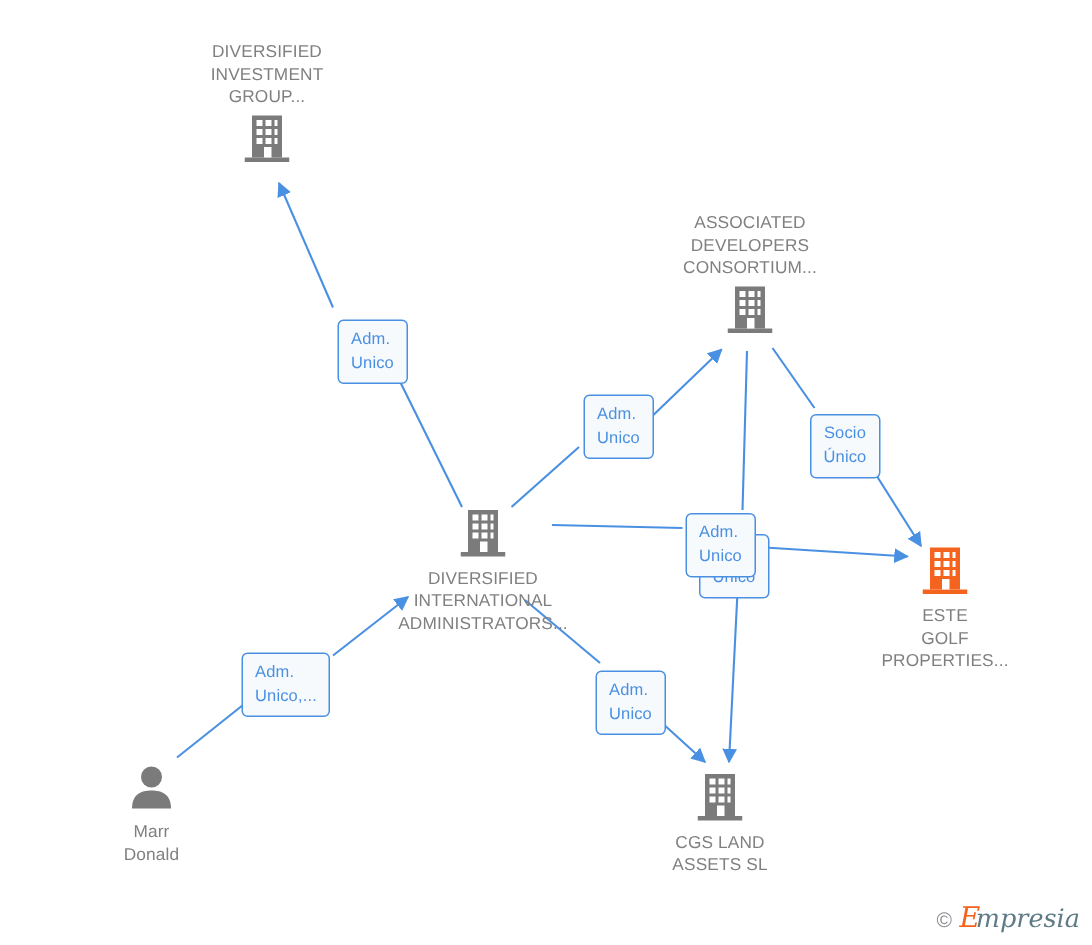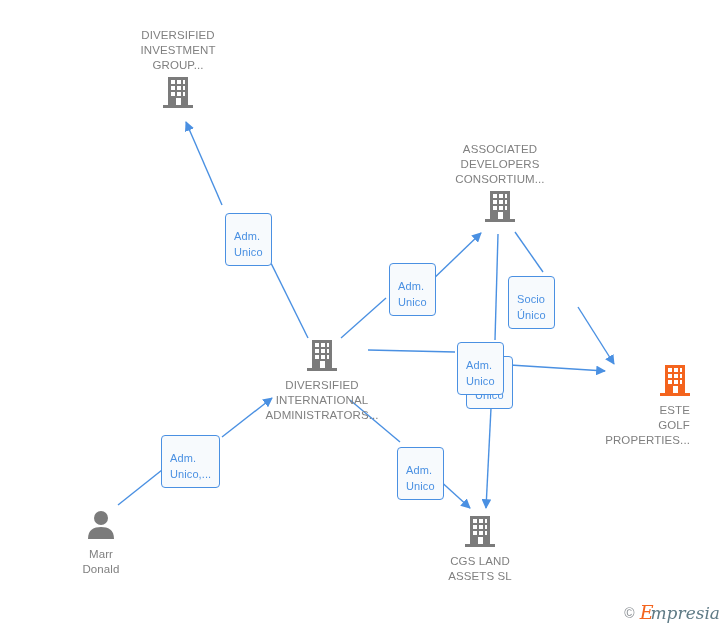--- a/index.html
+++ b/index.html
@@ -54,21 +54,21 @@
   }
   .edge-label {
     position: absolute;
     box-sizing: border-box;
     background: #f7fafd;
     border: 1.3px solid #4a90e2;
     border-radius: 4px;
     color: #4a90e2;
     font-size: 11px;
     line-height: 16px;
-    padding: 14px 8px 5px 8px;
+    padding: 4px 8px 5px 8px;
     text-align: left;
     white-space: pre-line;
     letter-spacing: 0.1px;
   }
   .watermark {
     position: absolute;
     right: 8px;
     bottom: 6px;
     font-size: 16px;
     line-height: 20px;
@@ -197,21 +197,21 @@
           <rect x="20" y="17" width="2" height="4"></rect>
           <rect x="13" y="23" width="5" height="7"></rect>
         </g>
       </svg>
     </span>
     <span class="label">DIVERSIFIED
 INTERNATIONAL
 ADMINISTRATORS...</span>
   </div>
 
-  <div class="node label-below" style="left:630px; top:363px;text-align:right;">
+  <div class="node label-below" style="left:630px; top:363px;">
     <span class="glyph">
       <svg width="30" height="34" viewBox="0 0 30 34" xmlns="http://www.w3.org/2000/svg">
         <rect x="5" y="2" width="20" height="28" fill="#f4641e"></rect>
         <rect x="0" y="30" width="30" height="3" fill="#f4641e"></rect>
         <g fill="#ffffff">
           <rect x="8" y="5" width="4" height="4"></rect>
           <rect x="14" y="5" width="4" height="4"></rect>
           <rect x="20" y="5" width="2" height="4"></rect>
           <rect x="8" y="11" width="4" height="4"></rect>
           <rect x="14" y="11" width="4" height="4"></rect>
@@ -261,21 +261,21 @@
     <span class="label">Marr
 Donald</span>
   </div>
 
   <div class="edge-label" style="left:225px; top:213px;">Adm.
 Unico</div>
 
   <div class="edge-label" style="left:389px; top:263px;">Adm.
 Unico</div>
 
-  <div class="edge-label" style="left:508px; top:276px;">Socio
+  <div class="edge-label" style="left:540px; top:276px;text-align:center;">Socio
 Único</div>
 
   <div class="edge-label" style="left:466px; top:356px;">Adm.
 Unico</div>
 
   <div class="edge-label" style="left:457px; top:342px;">Adm.
 Unico</div>
 
   <div class="edge-label" style="left:161px; top:435px;">Adm.
 Unico,...</div>

